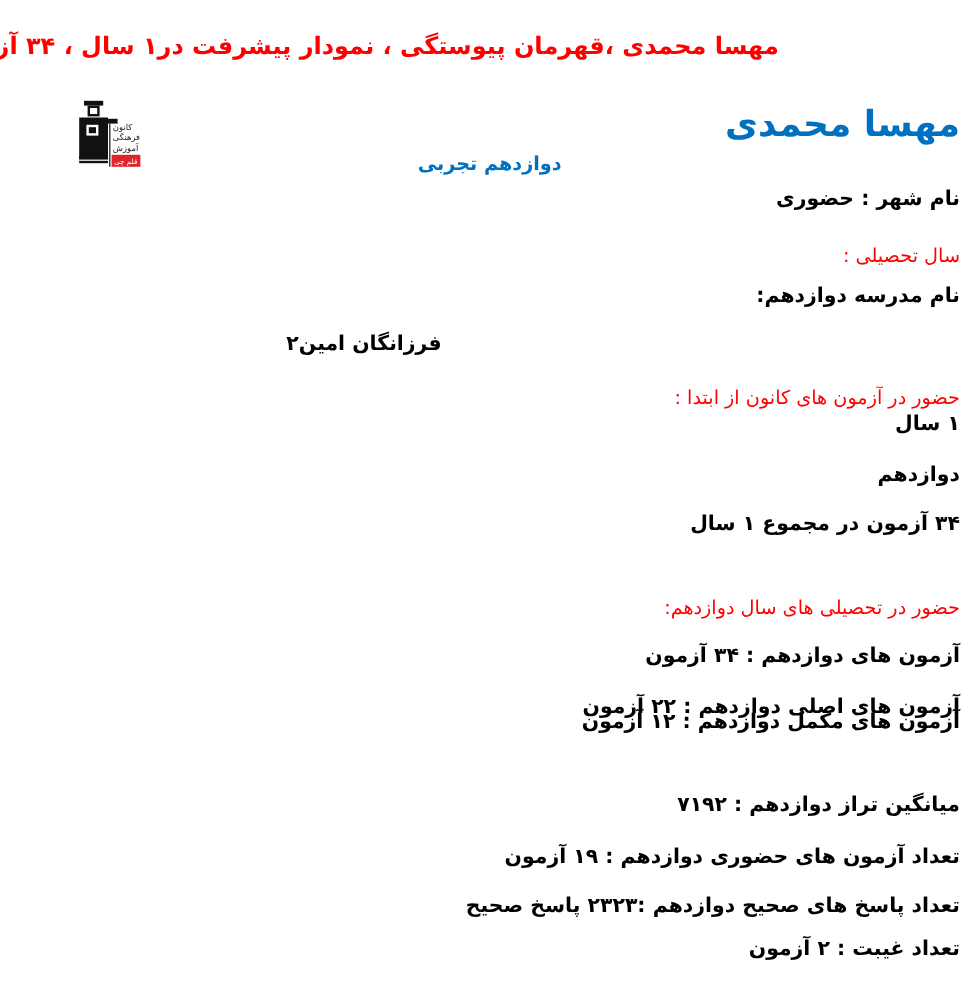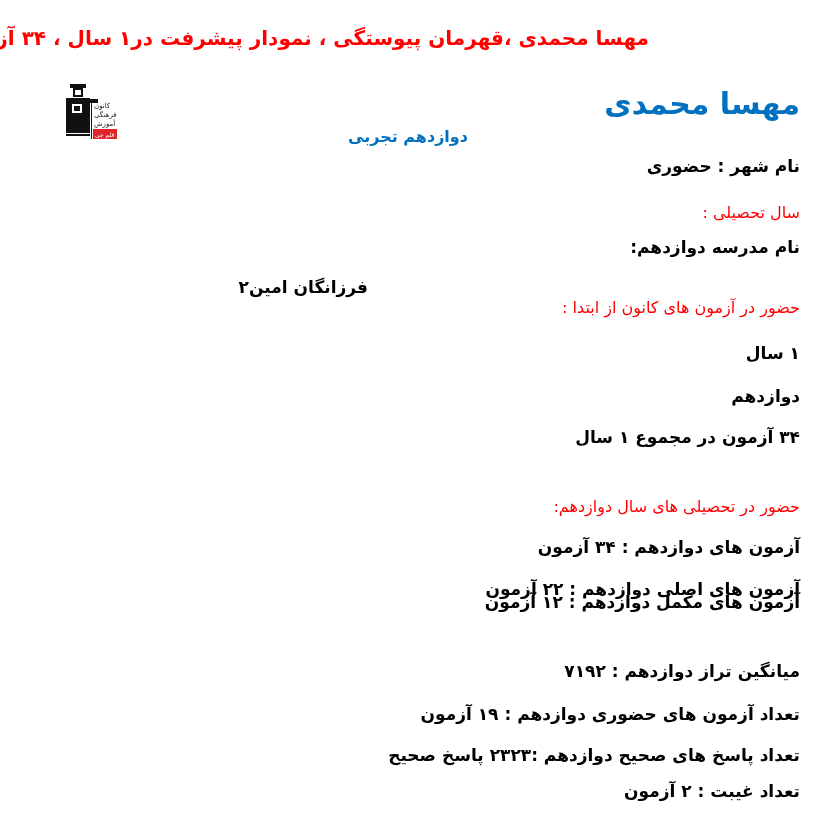--- a/index.html
+++ b/index.html
@@ -40,21 +40,21 @@
 </div>
 
 <div class="abs name">مهسا محمدی</div>
 <div class="abs grade">دوازدهم تجربی</div>
 
 <div class="abs line" style="top:156px">نام شهر : حضوری</div>
 <div class="abs red" style="top:203px">سال تحصیلی :</div>
 <div class="abs line" style="top:237px">نام مدرسه دوازدهم:</div>
 <div class="abs school-value">فرزانگان امین۲</div>
 
-<div class="abs red" style="top:298px">حضور در آزمون های کانون از ابتدا :</div>
+<div class="abs red" style="top:322px">حضور در آزمون های کانون از ابتدا :</div>
 <div class="abs line" style="top:343px">۱ سال</div>
 <div class="abs line" style="top:386px">دوازدهم</div>
 <div class="abs line" style="top:427px">۳۴ آزمون در مجموع ۱ سال</div>
 
 <div class="abs red" style="top:497px">حضور در تحصیلی های سال دوازدهم:</div>
 <div class="abs line" style="top:537px">آزمون های دوازدهم : ۳۴ آزمون</div>
 <div class="abs line" style="top:579px">آزمون های اصلی دوازدهم : ۲۲ آزمون</div>
 <div class="abs line" style="top:592px">آزمون های مکمل دوازدهم : ۱۲ آزمون</div>
 <div class="abs line" style="top:661px">میانگین تراز دوازدهم : ۷۱۹۲</div>
 <div class="abs line" style="top:704px">تعداد آزمون های حضوری دوازدهم : ۱۹ آزمون</div>

